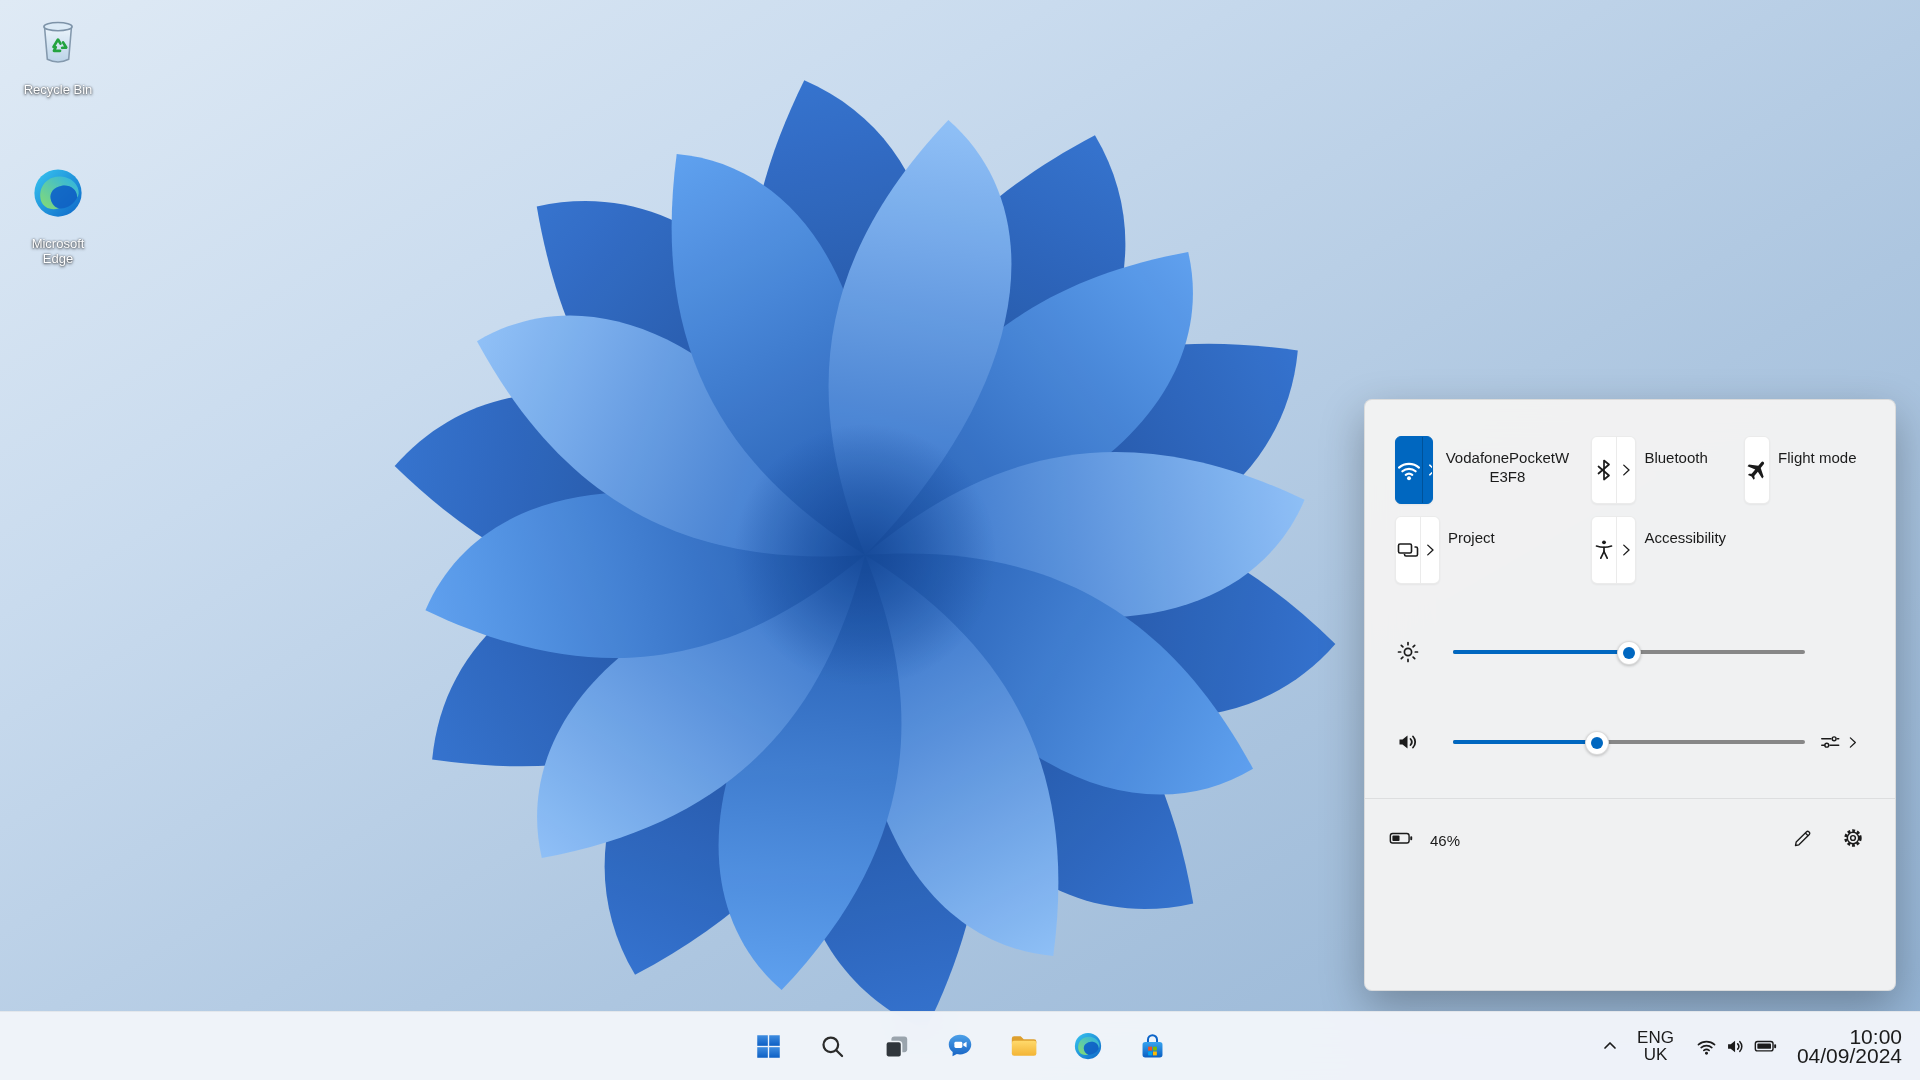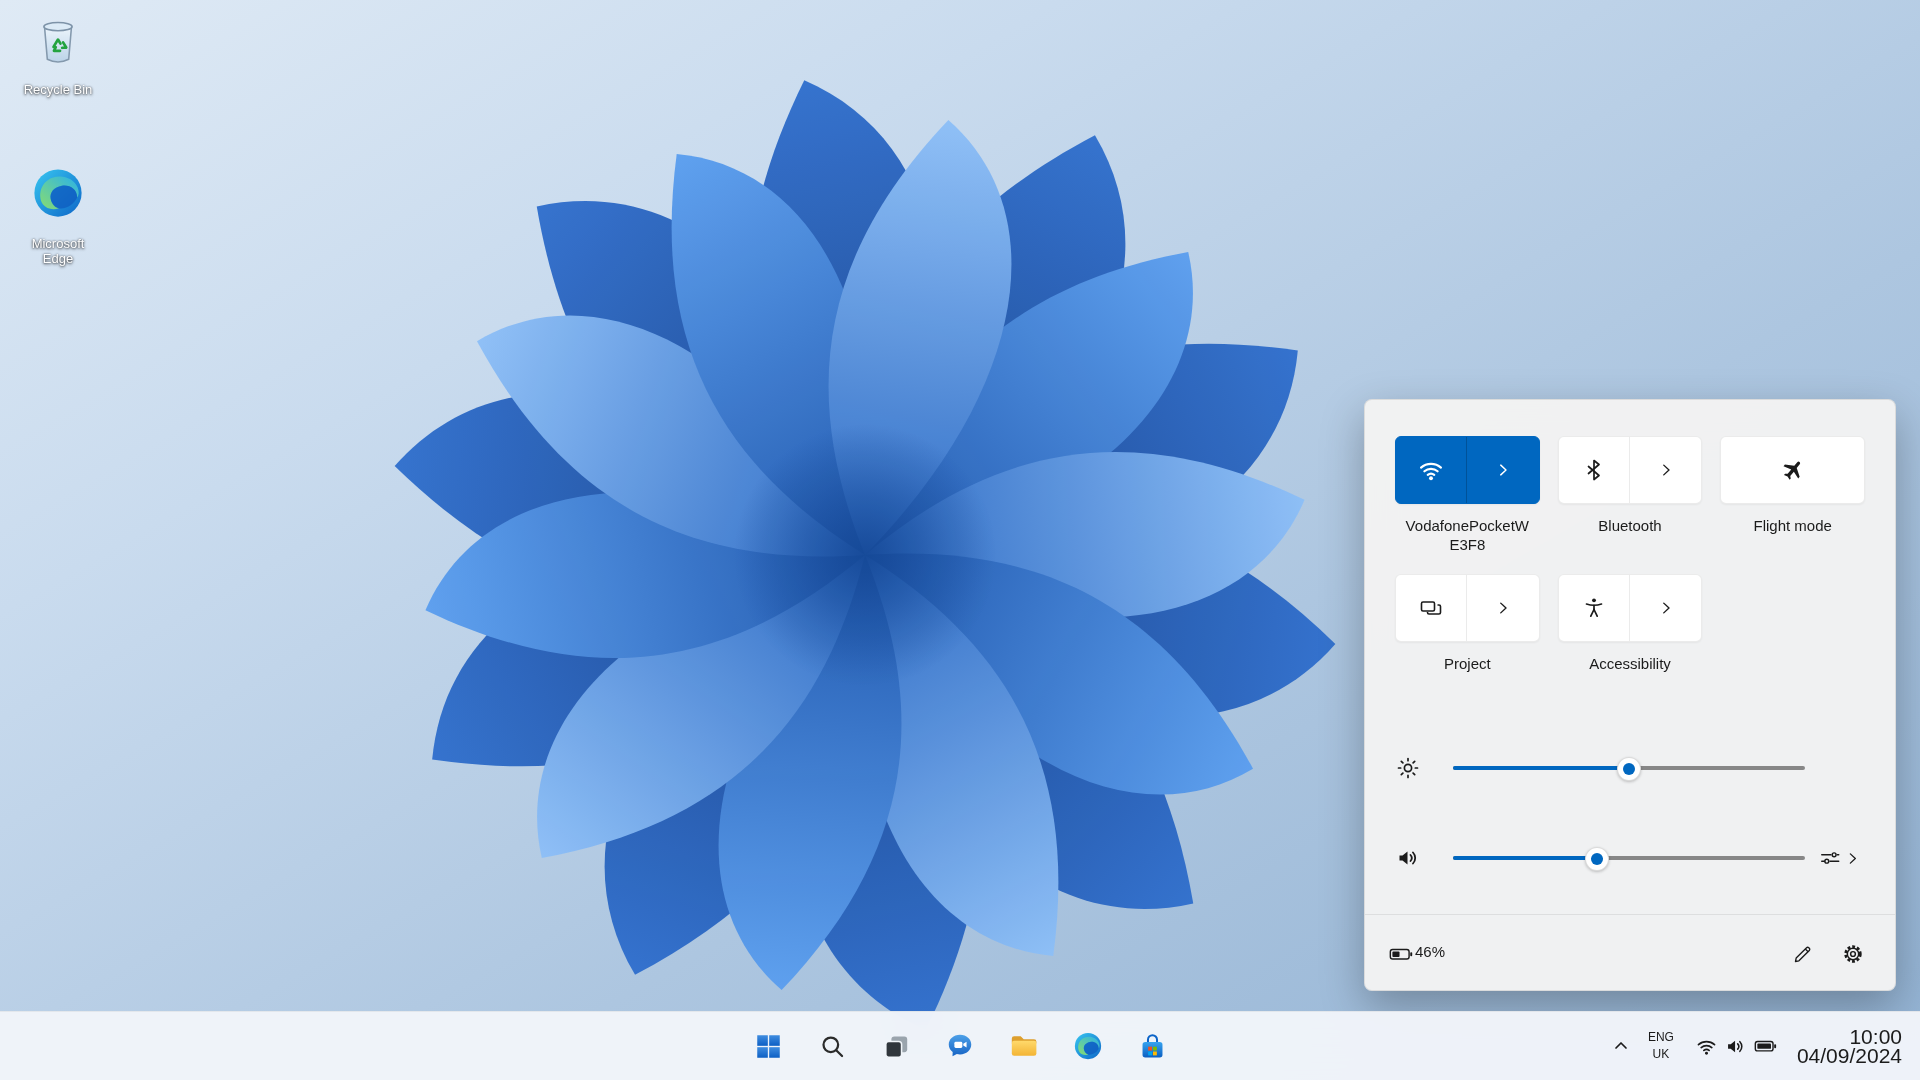--- a/index.html
+++ b/index.html
@@ -26,21 +26,21 @@
 
   
   .qs-panel{
     position:absolute;right:24px;bottom:89px;width:532px;height:592px;box-sizing:border-box;
     background:rgba(243,243,243,.97);backdrop-filter:blur(30px);
     border:1px solid rgba(0,0,0,.09);border-radius:8px;
     box-shadow:0 16px 44px rgba(0,0,0,.28);
     padding:36px 30px 0 30px;
   }
   .qs-tiles{display:grid;grid-template-columns:repeat(3,1fr);column-gap:18px;row-gap:12px;}
-  .qs-cell{display:flex;flex-direction:column;}
+  .qs-cell{display:flex;flex-direction:row;gap:8px;}
   .qs-tile{
     height:66px;background:#fff;border:1px solid rgba(0,0,0,.08);border-radius:6px;
     box-shadow:0 1px 2px rgba(0,0,0,.05);display:flex;overflow:hidden;cursor:default;
   }
   .qs-tile-main{flex:1;display:flex;align-items:center;justify-content:center;}
   .qs-tile-chev{width:50%;display:flex;align-items:center;justify-content:center;border-left:1px solid rgba(0,0,0,.08);}
   .qs-tile.active{background:#0067c0;border-color:#0067c0;}
   .qs-tile.active .qs-tile-chev{border-left-color:rgba(0,0,0,.20);}
   .qs-tile-label{margin-top:12px;min-height:46px;text-align:center;font-size:15px;line-height:19px;color:#1b1b1b;}
 
@@ -55,35 +55,35 @@
   .thumb{
     position:absolute;top:3px;width:22px;height:22px;border-radius:50%;background:#fff;
     border:1px solid rgba(0,0,0,.14);box-shadow:0 1px 3px rgba(0,0,0,.22);transform:translateX(-50%);
   }
   .thumb::after{content:"";position:absolute;inset:5px;border-radius:50%;background:#0067c0;}
 
   .qs-footer{
     margin:42px -30px 0 -30px;height:78px;border-top:1px solid rgba(0,0,0,.08);
     display:flex;align-items:center;justify-content:space-between;padding:0 22px 0 24px;
   }
-  .qs-batt{display:flex;align-items:flex-start;gap:1px;font-size:15px;}
+  .qs-batt{display:flex;align-items:flex-end;gap:16px;font-size:15px;}
   .qs-foot-right{display:flex;align-items:center;gap:10px;}
   .qs-foot-btn{width:40px;height:36px;border-radius:5px;display:flex;align-items:center;justify-content:center;cursor:default;}
 
   
   .taskbar{
     position:fixed;left:0;right:0;bottom:0;height:68px;
     background:rgba(241,245,250,.96);backdrop-filter:blur(20px);
     border-top:1px solid rgba(0,0,0,.05);
   }
   .tb-center{position:absolute;left:50%;top:0;transform:translateX(-50%);height:100%;display:flex;align-items:center;gap:18px;}
   .tb-btn{width:46px;height:46px;border-radius:6px;display:flex;align-items:center;justify-content:center;cursor:default;}
   .tb-right{position:absolute;right:10px;top:0;height:100%;display:flex;align-items:center;}
   .tray-chevron{width:34px;height:46px;display:flex;align-items:center;justify-content:center;border-radius:6px;}
-  .tray-lang{font-size:12px;line-height:17px;text-align:center;padding:0 10px;border-radius:6px;height:46px;display:flex;flex-direction:column;justify-content:center;}
+  .tray-lang{font-size:17px;line-height:17px;text-align:center;padding:0 10px;border-radius:6px;height:46px;display:flex;flex-direction:column;justify-content:center;}
   .tray-icons{display:flex;align-items:center;gap:8px;padding:0 12px;height:46px;border-radius:6px;}
   .tray-clock{font-size:21px;line-height:19px;text-align:right;padding:0 8px;min-width:88px;height:46px;display:flex;flex-direction:column;justify-content:center;border-radius:6px;}
 </style>
 </head>
 <body>
 
 <svg width="0" height="0" style="position:absolute">
   <defs>
     <linearGradient id="egA" x1="0" y1="0" x2="1" y2="1">
         <stop offset="0" stop-color="#38c6f0"></stop>

